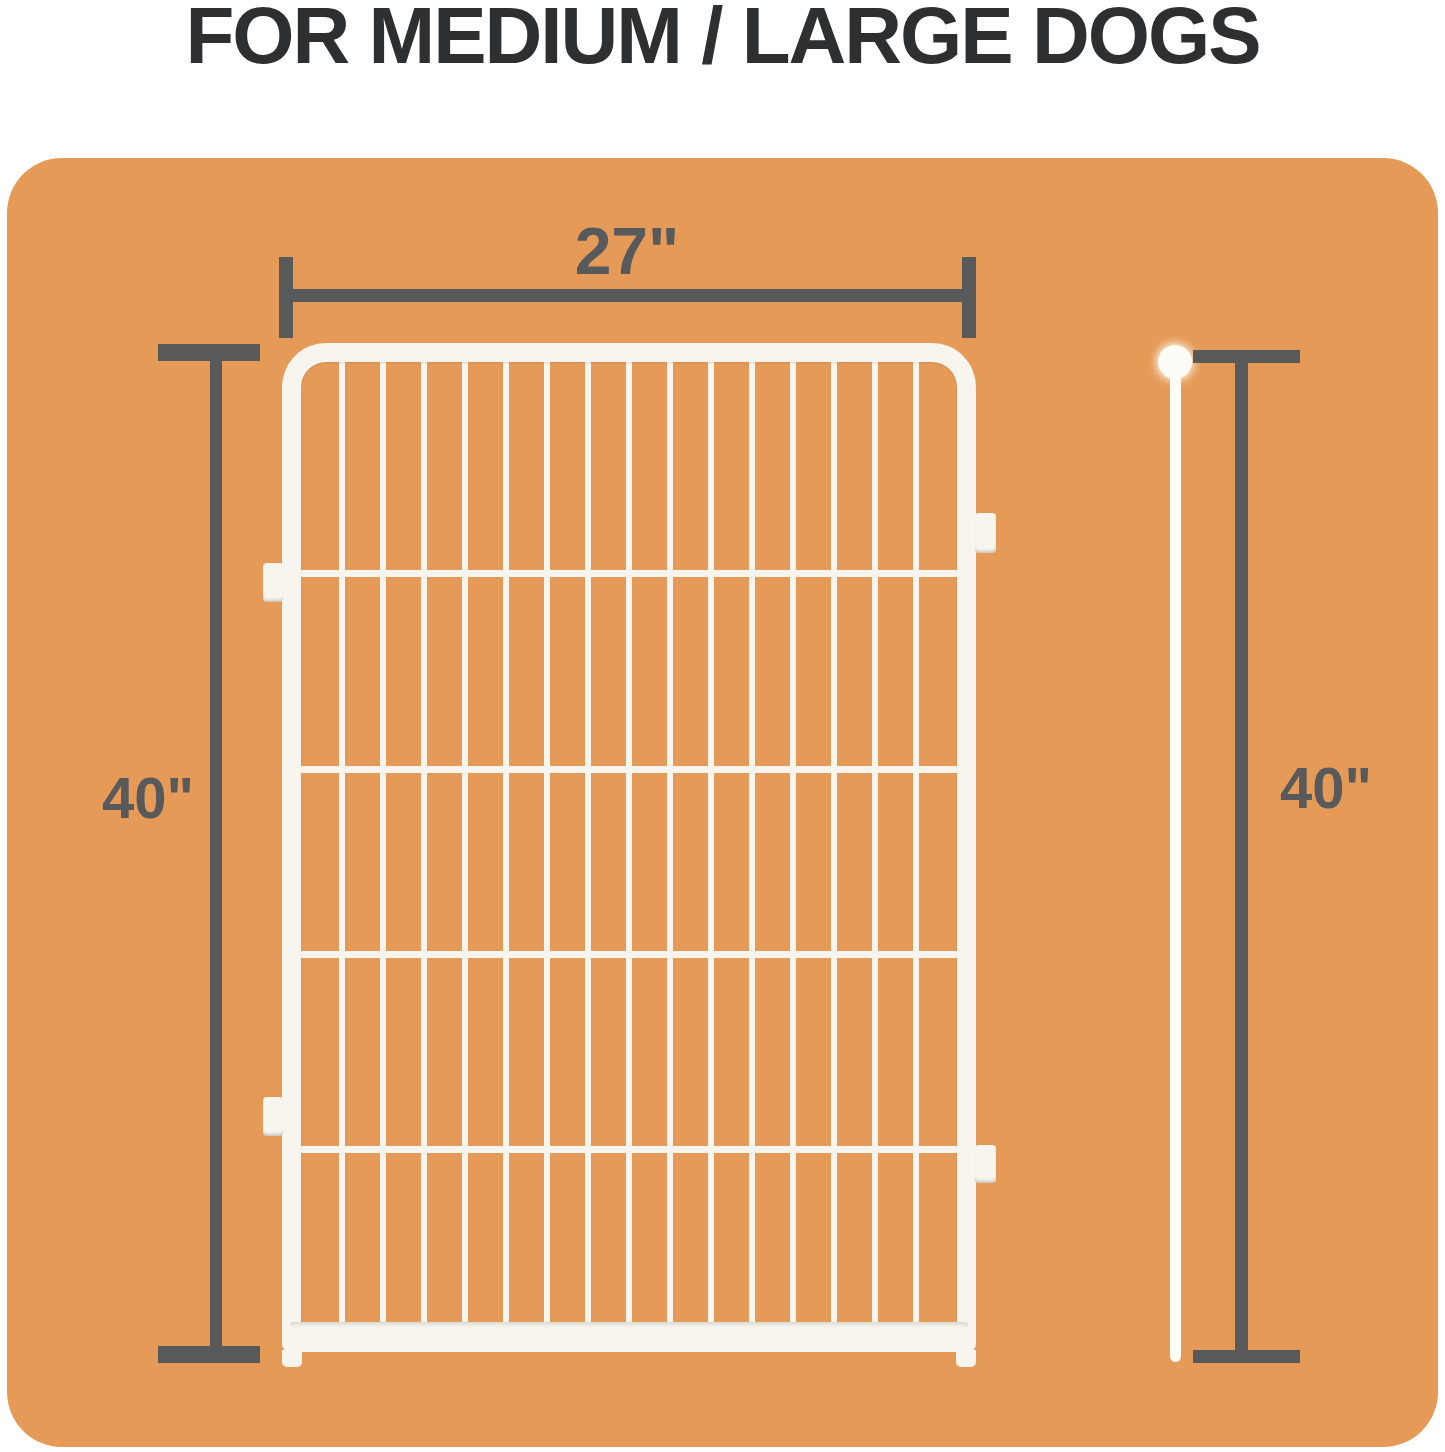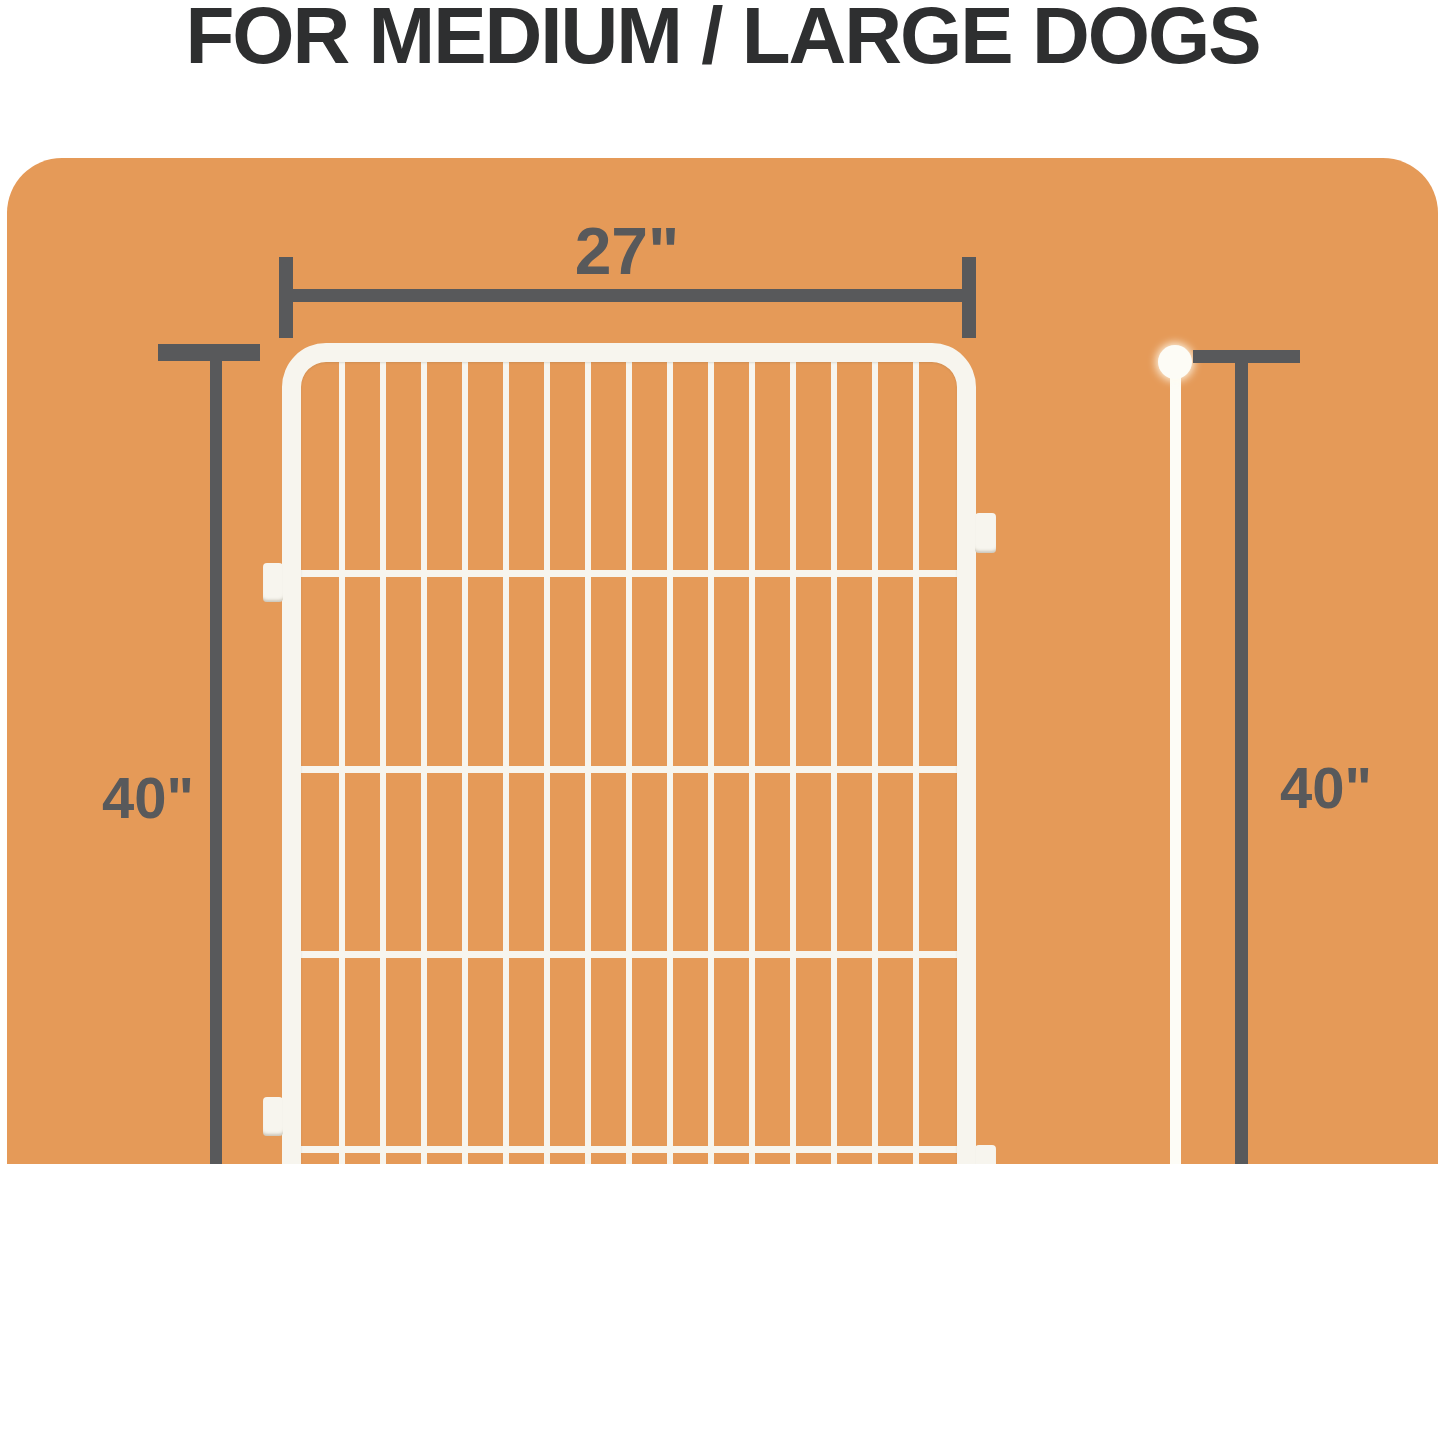--- a/index.html
+++ b/index.html
@@ -7,21 +7,21 @@
     --panel-background:#e59a58;
     --dimension-gray:#58595b;
     --fence-white:#f7f5ee;
     --pole-white:#fdfcf6;
     --title-color:#2e2f30;
   }
   *{margin:0;padding:0;box-sizing:border-box;}
   html,body{background:var(--page-background);}
   .canvas{
     position:relative;
-    width:1445px;height:1164px;
+    width:1445px;height:1452px;
     background:var(--page-background);
     overflow:hidden;
     font-family:"Liberation Sans","DejaVu Sans",sans-serif;
   }
   .page-title{
     position:absolute;left:0;top:-7px;width:100%;
     text-align:center;
     font-size:80px;line-height:86px;font-weight:bold;
     letter-spacing:-2px;
     color:var(--title-color);

